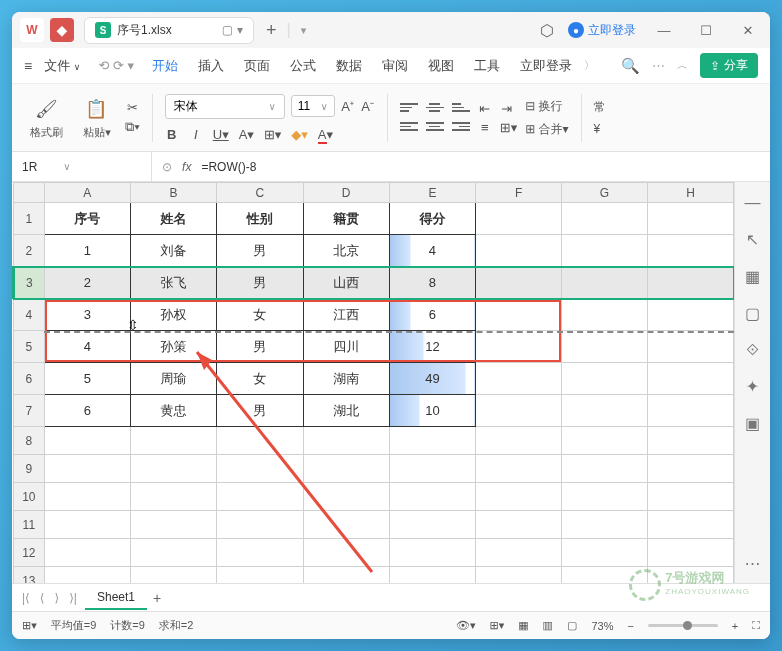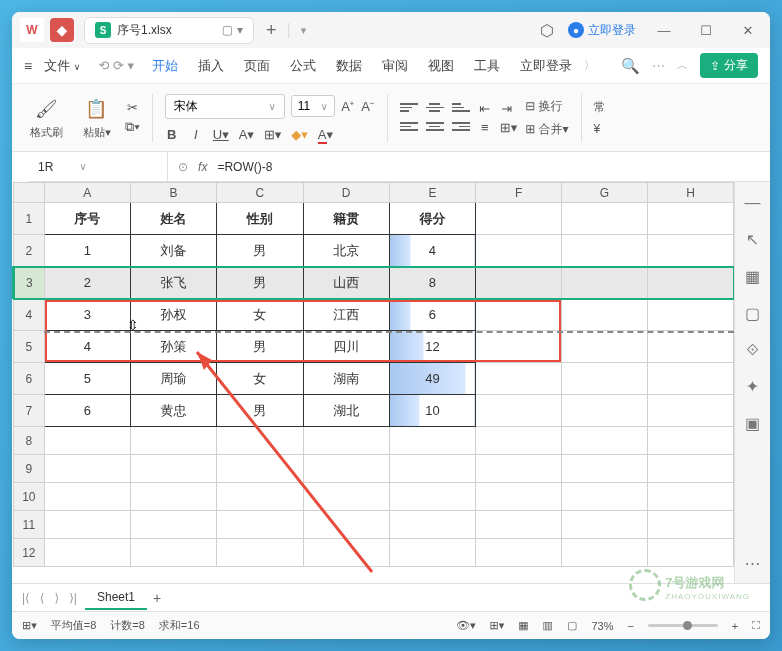--- a/index.html
+++ b/index.html
@@ -34,21 +34,21 @@
 .divider-v { width: 1px; height: 48px; background: #e0e0e0; margin: 0 4px; }
 .font-select { border: 1px solid #ccc; border-radius: 3px; padding: 3px 8px; font-size: 12px; background: #fff; min-width: 120px; display:flex;justify-content:space-between;align-items:center;}
 .size-select { border: 1px solid #ccc; border-radius: 3px; padding: 3px 6px; font-size: 12px; background: #fff; width: 44px; display:flex;justify-content:space-between;align-items:center;}
 .format-row { display: flex; gap: 10px; align-items: center; margin-top: 4px; }
 .fmt-btn { font-size: 13px; color: #555; cursor: pointer; min-width:14px; text-align:center;}
 .align-group { display: flex; flex-direction: column; gap: 4px; }
 .align-row { display: flex; gap: 8px; }
 .align-btn { width: 18px; height: 14px; display: flex; flex-direction: column; justify-content: center; gap: 2px; cursor:pointer;}
 .align-btn span { height: 1.5px; background: #666; }
 
-.formula-bar { height: 30px; display: flex; border-bottom: 1px solid #e0e0e0; font-size: 12px; margin-left: 16px; }
+.formula-bar { height: 30px; display: flex; border-bottom: 1px solid #e0e0e0; font-size: 12px; }
 .cell-ref { width: 140px; padding: 0 10px; border-right: 1px solid #e0e0e0; display:flex;align-items:center;gap:26px; color:#333;}
 .cell-ref .dd { color:#999; font-size:10px;}
 .fx-area { display: flex; align-items: center; gap: 10px; padding: 0 10px; flex:1;}
 .fx-label { font-style: italic; color: #666; }
 
 .sheet-wrap { flex: 1; display: flex; overflow: hidden; position: relative; }
 .sheet { flex: 1; overflow: auto; position: relative; }
 .grid { border-collapse: collapse; font-size: 13px; }
 .grid th { background: #f0f0f0; border: 1px solid #d0d0d0; font-weight: normal; color: #555; font-size: 12px; }
 .grid th.corner { width: 32px; height: 20px; }
@@ -72,21 +72,21 @@
 .tabstrip { height: 28px; display: flex; align-items: center; border-top: 1px solid #e0e0e0; font-size: 12px; padding: 0 8px; gap: 6px; }
 .tabstrip .nav-btn { color: #999; cursor: pointer; padding: 0 2px; }
 .sheet-tab { padding: 4px 12px; border-bottom: 2px solid #1aad7d; color: #333; }
 .tabstrip .add { color: #666; cursor: pointer; font-size: 14px; }
 
 .statusbar { height: 28px; display: flex; align-items: center; border-top: 1px solid #e0e0e0; font-size: 11px; padding: 0 10px; gap: 14px; color: #555; background:#fafafa;}
 .statusbar .sep { flex: 1; }
 .zoom-slider { width: 70px; height: 3px; background: #ccc; position: relative; border-radius:2px;}
 .zoom-slider::after { content:''; position:absolute; left:50%; top:-3px; width:9px; height:9px; background:#888; border-radius:50%;}
 
-.watermark { position: absolute; right: 20px; bottom: 38px; opacity: 0.5; font-size: 13px; color: #6a6; pointer-events:none; display:flex;align-items:flex-end;gap:4px;}
+.watermark { position: absolute; right: 20px; bottom: 38px; opacity: 0.5; font-size: 13px; color: #6a6; pointer-events:none; display:flex;align-items:flex-start;gap:4px;}
 .watermark .globe { width:32px;height:32px;border:3px dashed #6a6;border-radius:50%;}
 .cursor-ins { position:absolute; font-size:14px; color:#000; pointer-events:none;}
 </style>
 </head>
 <body>
 
 <div class="window">
 
   <div class="titlebar">
     <div class="appicon">W</div>
@@ -379,20 +379,31 @@
               <th class="row">12</th>
               <td></td>
               <td></td>
               <td></td>
               <td></td>
               <td></td>
               <td></td>
               <td></td>
               <td></td>
             </tr>
+        <tr>
+              <th class="row">13</th>
+              <td></td>
+              <td></td>
+              <td></td>
+              <td></td>
+              <td></td>
+              <td></td>
+              <td></td>
+              <td></td>
+            </tr>
 
       </tbody>
         </table>
 
       <div class="redbox" style="top:118px; left:33px; width:516px; height:62px;"></div>
       <div class="hashline" style="top:149px;"></div>
       <svg class="arrow-svg" style="top:160px; left:170px; width:200px; height:240px;">
         <line x1="190" y1="230" x2="15" y2="10" stroke="#e74c3c" stroke-width="3"></line>
         <polygon points="15,10 30,18 22,28" fill="#e74c3c"></polygon>
       </svg>
@@ -415,23 +426,23 @@
     <span class="nav-btn">|⟨</span>
     <span class="nav-btn">⟨</span>
     <span class="nav-btn">⟩</span>
     <span class="nav-btn">⟩|</span>
     <span class="sheet-tab">Sheet1</span>
     <span class="add">+</span>
   </div>
 
   <div class="statusbar">
     <span>⊞▾</span>
-    <span>平均值=8</span>
-    <span>计数=8</span>
-    <span>求和=16</span>
+    <span>平均值=9</span>
+    <span>计数=9</span>
+    <span>求和=2</span>
     <span class="sep"></span>
     <span>👁▾</span>
     <span>⊞▾</span>
     <span>▦</span>
     <span>▥</span>
     <span>▢</span>
     <span>73%</span>
     <span>−</span>
     <div class="zoom-slider"></div>
     <span>+</span>

